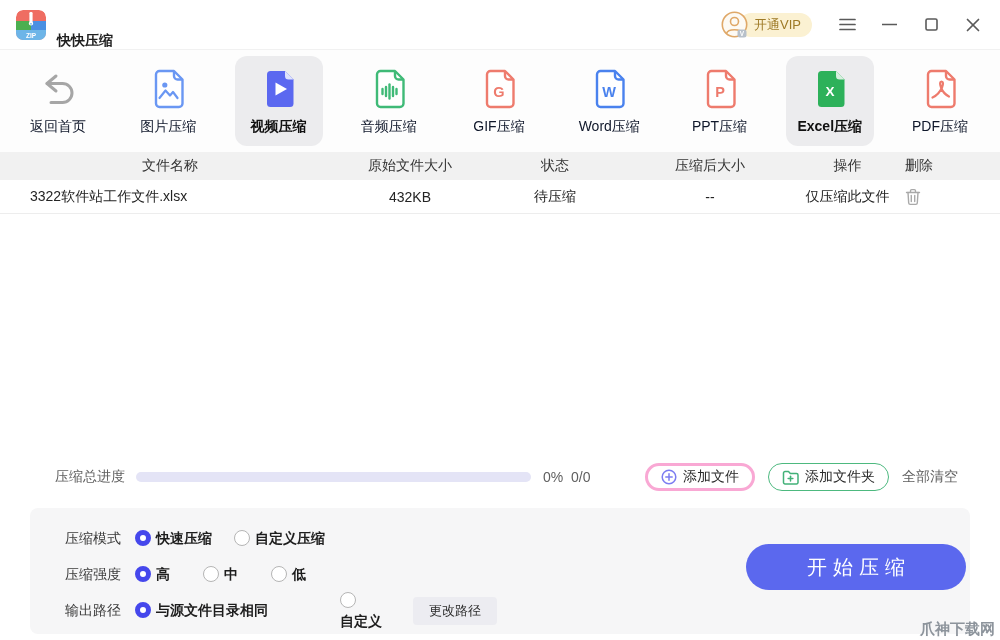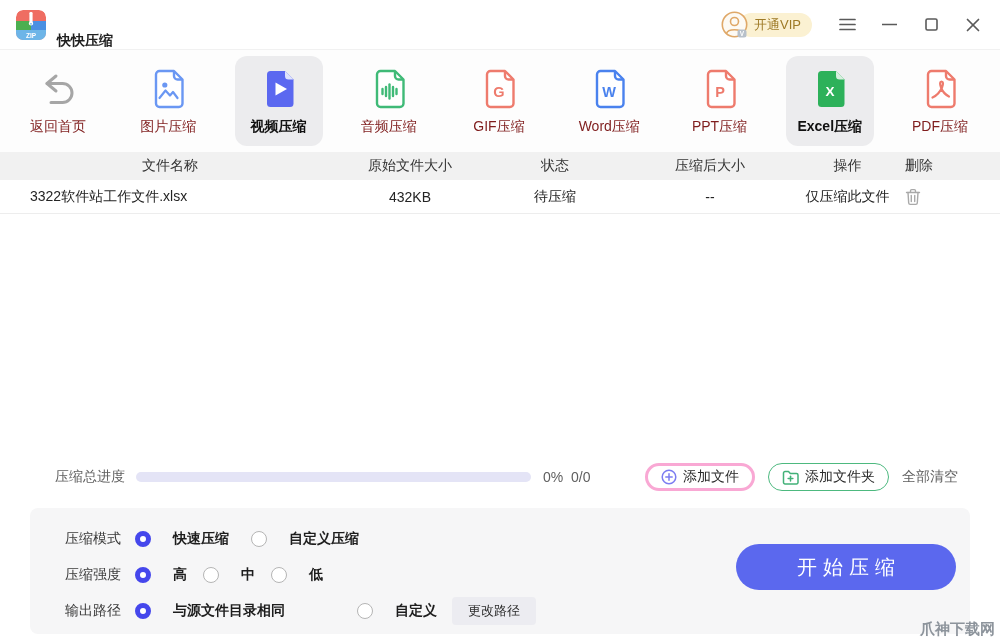--- a/index.html
+++ b/index.html
@@ -16,21 +16,21 @@
   .tb-right { margin-left:auto; display:flex; align-items:center; }
   .vip-group { display:flex; align-items:center; margin-right:26px; }
   .avatar { width:27px; height:27px; position:relative; z-index:2; }
   .vip-pill { background:#fbf1d2; border-radius:12px; padding:3px 11px 3px 15px; margin-left:-9px; font-size:13px; font-weight:normal; color:#9e7a26; }
   .winctl { display:flex; align-items:center; gap:24px; color:#5a5a5a; }
   .winctl .wbtn { width:18px; height:18px; display:flex; align-items:center; justify-content:center; cursor:pointer; }
 
   
   .toolbar { height:102px; display:flex; align-items:center; justify-content:space-between; padding:0 16px 0 14px; background:#fdfdfd; }
   .tb-item { width:88px; height:90px; display:flex; flex-direction:column; align-items:center; justify-content:center; gap:7px; border-radius:12px; cursor:pointer; }
-  .tb-item .tb-label { font-size:14px; color:#7f1d1d; white-space:nowrap; }
+  .tb-item .tb-label { font-size:14px; color:#0f172a; white-space:nowrap; }
   .tb-item.selected { background:#ececee; }
   .tb-item.selected .tb-label { font-weight:bold; color:#111; }
   .tb-icon { width:44px; height:44px; display:block; }
 
   
   .thead { display:flex; height:28px; align-items:center; background:#f1f1f1; font-size:14px; color:#333; }
   .trow  { display:flex; height:34px; align-items:center; background:#fff; border-bottom:1px solid #ededed; font-size:14px; color:#242424; }
   .c-name  { width:340px; text-align:center; }
   .trow .c-name { text-align:left; padding-left:30px; }
   .c-size  { width:140px; text-align:center; }
@@ -54,29 +54,29 @@
   .pill-btn.purple { border:3px solid #f9a8d4; }
   .pill-btn.green  { border:1px solid #4db97f; }
   .clear-all { font-size:14px; color:#5f5f5f; cursor:pointer; }
 
   .gap16 { height:16px; }
 
   
   .panel { margin:0 30px; height:126px; background:#f6f6f7; border-radius:8px; position:relative; padding:13px 0 0 35px; }
   .set-row { height:36px; display:flex; align-items:center; }
   .set-label { font-size:14px; color:#3a3a3a; width:70px; flex:0 0 auto; }
-  .radio { display:flex; align-items:center; gap:22px; cursor:pointer; margin-right:22px; }
+  .radio { display:flex; align-items:flex-start; gap:5px; cursor:pointer; margin-right:22px; }
   .radio .rdot { width:16px; height:16px; border-radius:50%; border:1px solid #b5b5b5; background:#fff; flex:0 0 auto; }
   .radio.selected .rdot { border:5px solid #4547ec; }
   .radio .rlabel { font-size:14px; font-weight:bold; color:#1d1d1d; white-space:nowrap; }
   .radio.w68 { width:68px; margin-right:0; }
-  .radio.custom-out { margin-left:50px; margin-right:2px; }
+  .radio.custom-out { margin-left:50px; margin-right:18px;flex-direction:column; }
   .path-input { width:198px; height:26px; border:1px solid #ececec; border-radius:3px; background:#fff; font-size:13px; color:#2b2b2b; padding:0 7px; font-family:"Liberation Sans","DejaVu Sans",sans-serif; }
   .change-btn { margin-left:13px; width:84px; height:28px; border:none; border-radius:4px; background:#ececf1; font-size:13px; color:#2b2b2b; cursor:pointer; font-family:"Liberation Sans","DejaVu Sans",sans-serif; }
-  .start-btn { position:absolute; right:14px; top:36px; width:220px; height:46px; border:none; border-radius:23px; background:#5b68ee; color:#fff; font-size:20px; letter-spacing:6px; padding-left:6px; cursor:pointer; font-family:"Liberation Sans","DejaVu Sans",sans-serif; }
+  .start-btn { position:absolute; right:4px; top:36px; width:220px; height:46px; border:none; border-radius:23px; background:#5b68ee; color:#fff; font-size:20px; letter-spacing:6px; padding-left:6px; cursor:pointer; font-family:"Liberation Sans","DejaVu Sans",sans-serif; }
 
   .watermark { position:absolute; right:5px; bottom:1px; font-size:15px; font-weight:bold; color:#8d949c; }
 </style>
 </head>
 <body>
 
 <div class="titlebar">
   <svg class="logo" viewBox="0 0 30 30">
     <rect x="0" y="0" width="30" height="30" rx="7" fill="#ef6d62"></rect>
     <path d="M0 11 h15 v9 h-15 z" fill="#4caf50"></path>

